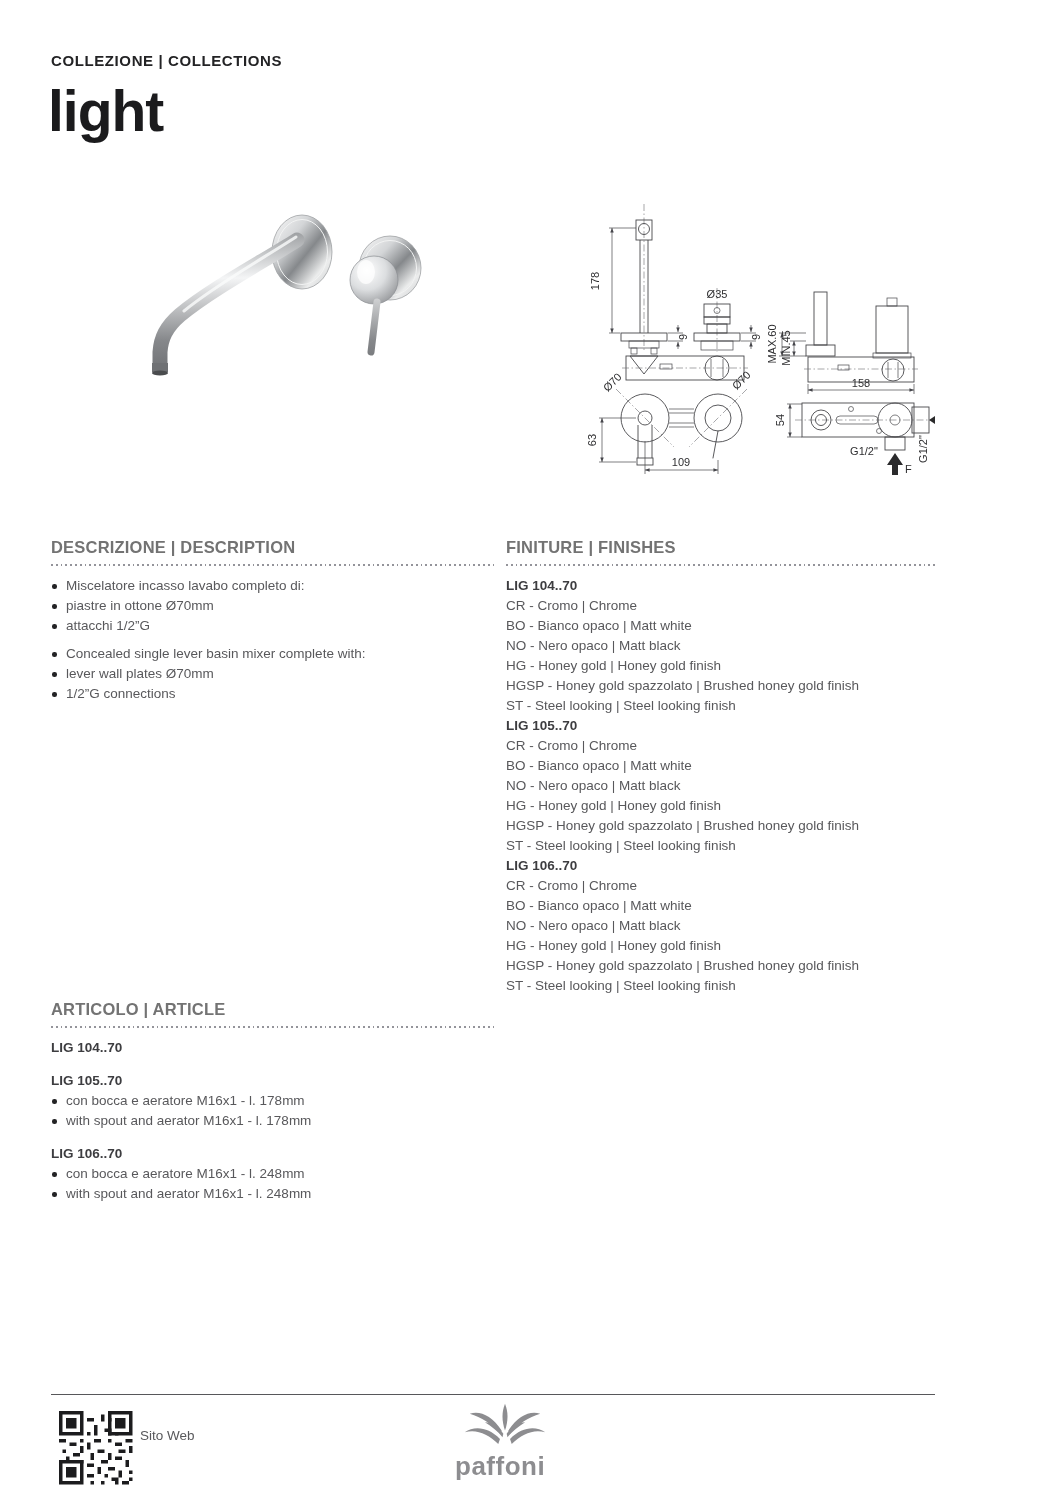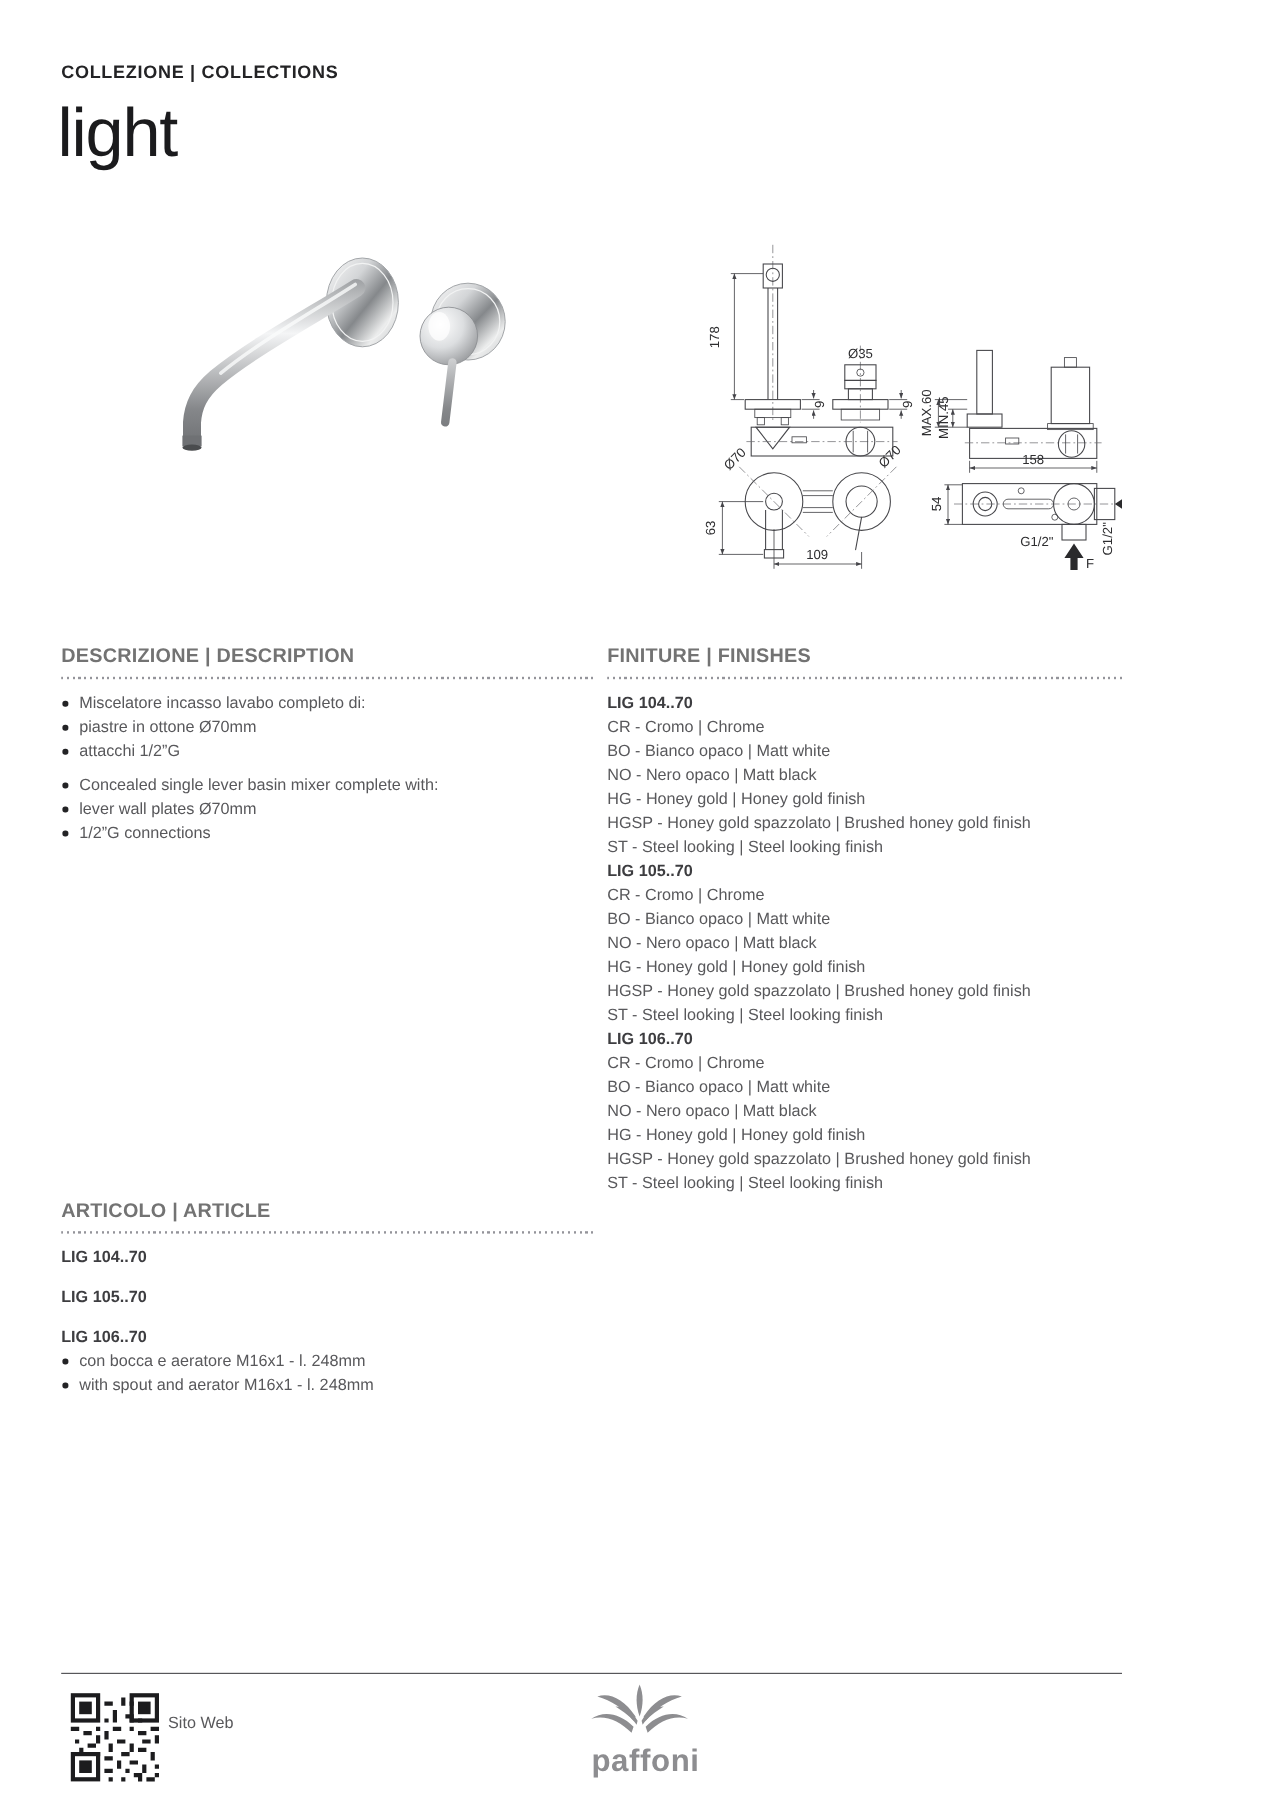--- a/index.html
+++ b/index.html
@@ -2,21 +2,21 @@
 <html><head>
 <meta charset="utf-8">
 <style>
   *{margin:0;padding:0;box-sizing:border-box}
   html,body{background:#ffffff}
   .page{position:relative;width:935px;height:1497px;background:#fff;overflow:hidden;
         font-family:"Liberation Sans","DejaVu Sans",sans-serif;color:#58585b}
 
   .eyebrow{position:absolute;left:51px;top:52px;font-size:15px;font-weight:700;
            letter-spacing:.6px;color:#232325}
-  .title{position:absolute;left:48px;top:78px;font-size:57px;font-weight:400;
+  .title{position:absolute;left:48px;top:78px;font-size:57px;font-weight:700;
          color:#1b1b1d;letter-spacing:-1px}
 
   .section{position:absolute}
   .sec-head{font-size:16.5px;font-weight:700;color:#737373;letter-spacing:.2px;padding-bottom:7px}
   .dotline{height:2px;margin-bottom:10px;
            background-image:repeating-linear-gradient(90deg,#94949a 0 1.8px,transparent 1.8px 4.8px)}
 
   .blist{list-style:none}
   .blist li{position:relative;padding-left:15px;font-size:13.5px;line-height:20px;color:#58585b}
   .blist li::before{content:"";position:absolute;left:1px;top:8px;width:4.5px;height:4.5px;
@@ -32,21 +32,21 @@
   .drawing-svg text{font-family:"Liberation Sans","DejaVu Sans",sans-serif;font-size:11px;fill:#2e2e30}
   .ln{stroke:#47474b;stroke-width:.9;fill:none}
   .tn{stroke:#47474b;stroke-width:.7;fill:none}
   .cl{stroke:#6b6b70;stroke-width:.6;stroke-dasharray:7 2.5 1.5 2.5;fill:none}
   .dm{stroke:#47474b;stroke-width:.7;fill:none}
   .blk{fill:#2a2a2c;stroke:none}
 
   .footer-rule{position:absolute;left:51px;top:1394px;width:957px;height:1px;background:#57575a}
   .qr{position:absolute;left:57px;top:1409px}
   .sito{position:absolute;left:140px;top:1428px;font-size:13.5px;color:#58585b}
-  .logo{position:absolute;left:477px;top:1402px;width:106px;text-align:right}
+  .logo{position:absolute;left:455px;top:1402px;width:106px;text-align:left}
   .logo-text{font-size:26px;font-weight:700;color:#8d8d90;letter-spacing:.5px;margin-top:-7px}
   .website{position:absolute;right:51px;top:1504px;font-size:19px;color:#a21caf}
 </style>
 </head>
 <body>
 
 <div class="page">
 
   <div class="eyebrow">COLLEZIONE | COLLECTIONS</div>
   <div class="title">light</div>
@@ -319,20 +319,26 @@
     <div class="sec-head">ARTICOLO | ARTICLE</div>
     <div class="dotline"></div>
     <div>
 
         <div class="art-group">
           <div class="code">LIG 104..70</div>
         </div>
 
         <div class="art-group">
           <div class="code">LIG 105..70</div>
+          <ul class="blist">
+
+              <li>con bocca e aeratore M16x1 - l. 178mm</li>
+
+              <li>with spout and aerator M16x1 - l. 178mm</li>
+            </ul>
         </div>
 
         <div class="art-group">
           <div class="code">LIG 106..70</div>
           <ul class="blist">
 
               <li>con bocca e aeratore M16x1 - l. 248mm</li>
 
               <li>with spout and aerator M16x1 - l. 248mm</li>
             </ul>

